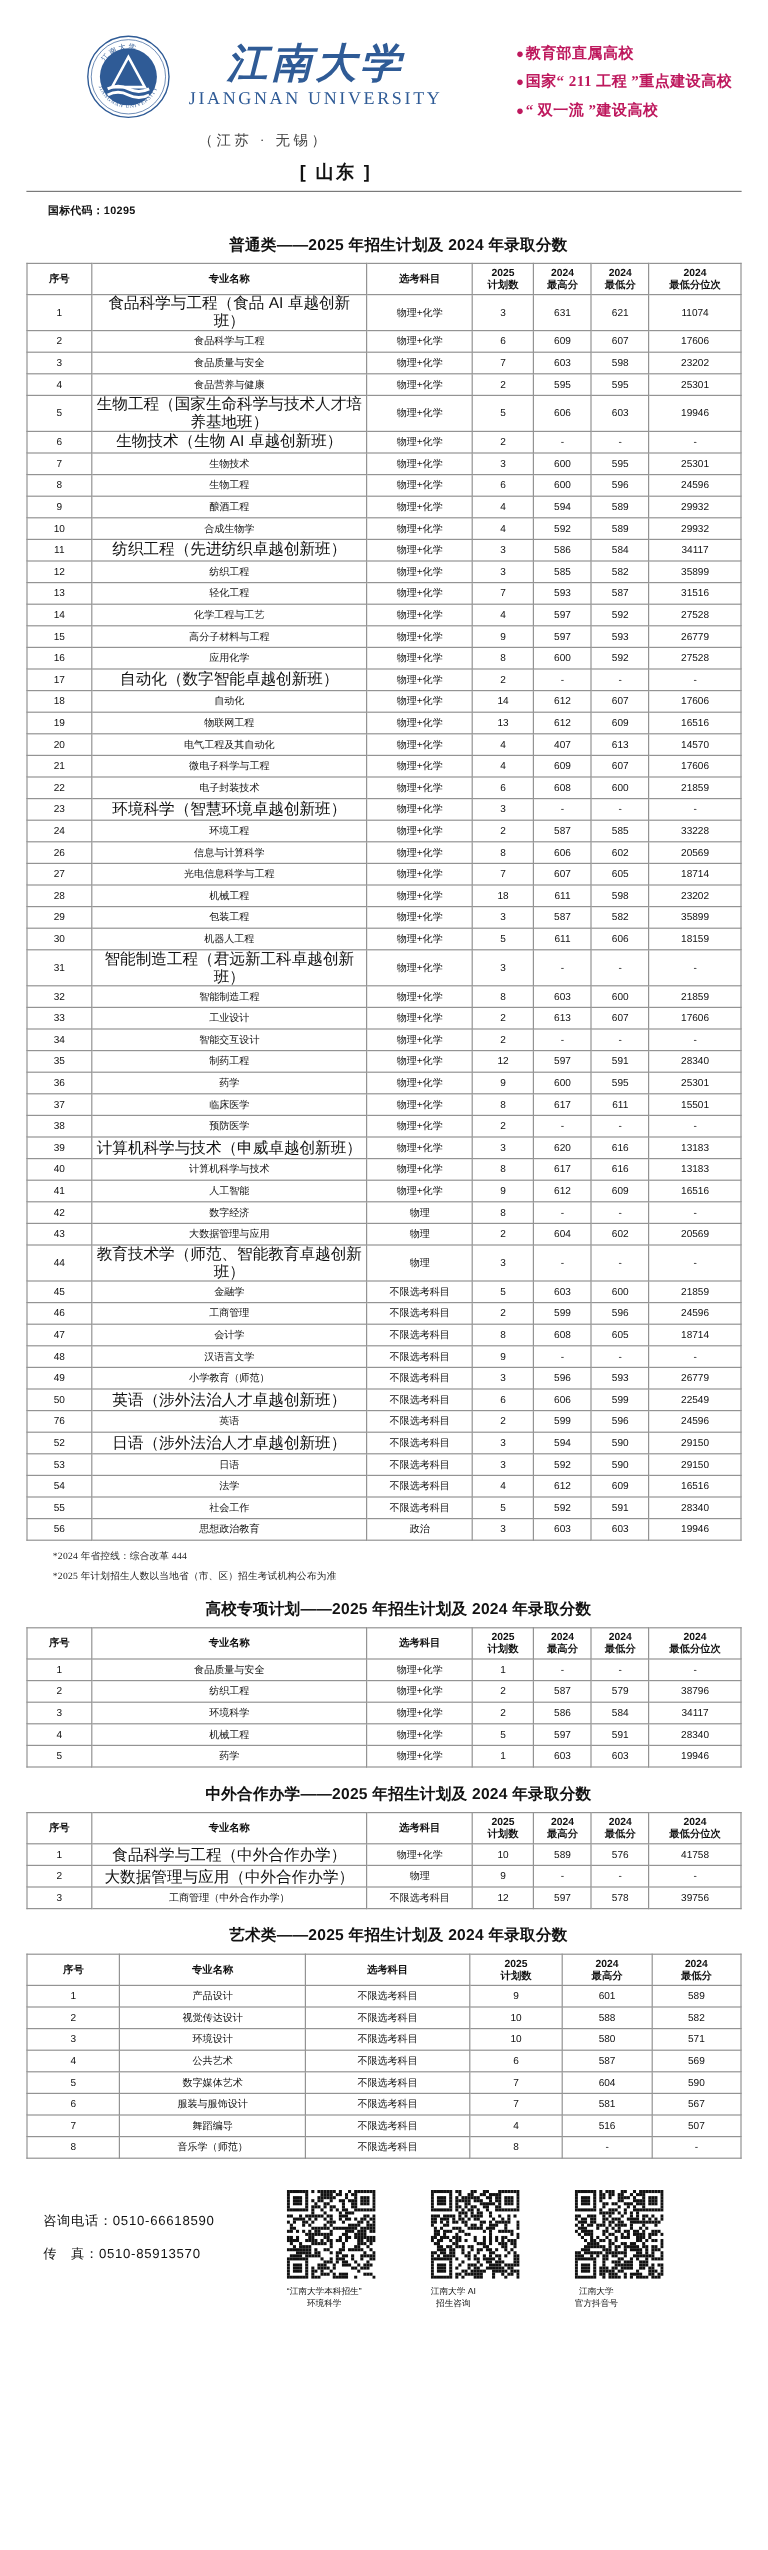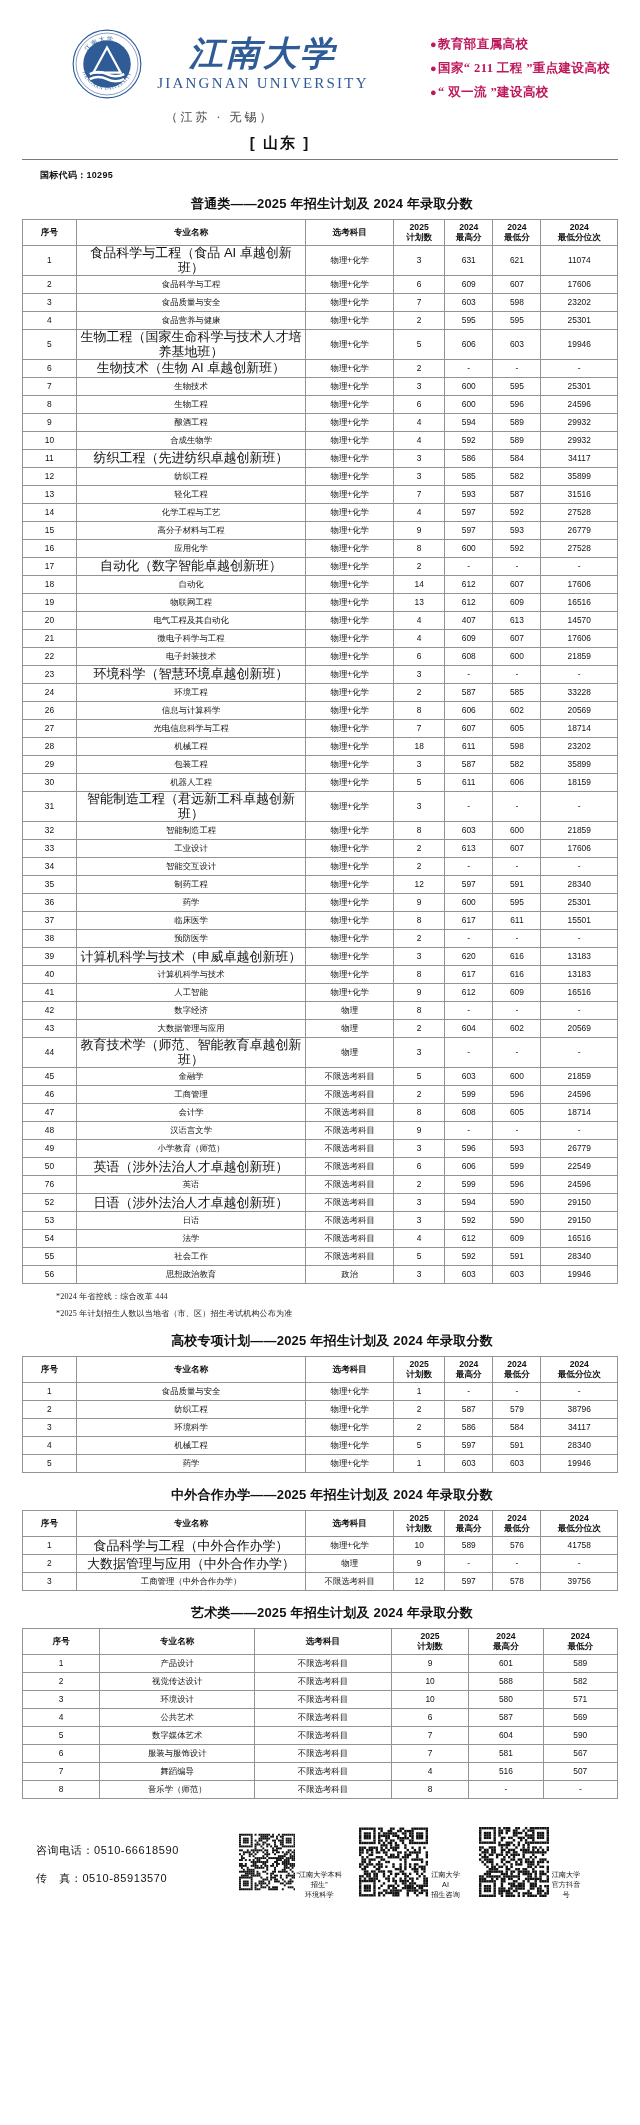--- a/index.html
+++ b/index.html
@@ -129,21 +129,21 @@
   .c-rank  { width: 13.5%; }
 
   
   .a-no    { width: 13%; }
   .a-major { width: 26%; }
   .a-subj  { width: 23%; }
   .a-plan  { width: 13%; }
   .a-high  { width: 12.5%; }
   .a-low   { width: 12.5%; }
 
-  .notes { padding: 7px 0 0 44px; margin-left: 12px; }
+  .notes { padding: 7px 0 0 44px; }
   .note {
     font-family: "Liberation Serif", "DejaVu Serif", serif;
     font-size: 8px;
     color: #222;
     margin-bottom: 6px;
     letter-spacing: 0.2px;
   }
 
   
   .footer {
@@ -156,21 +156,21 @@
     width: 225px;
     padding: 22px 0 0 22px;
   }
   .contact div {
     font-size: 11px;
     letter-spacing: 0.6px;
     margin-bottom: 13px;
     white-space: nowrap;
   }
   .qr-group { display: flex; gap: 16px; padding-top: 4px; }
-  .qr-item { display: flex; flex-direction: row; align-items: flex-end; width: 104px; }
+  .qr-item { display: flex; flex-direction: column; align-items: flex-start; width: 104px; }
   .qr-box { width: 74px; height: 74px; }
   .qr-cap {
     margin-top: 6px;
     font-size: 7.2px;
     text-align: center;
     line-height: 1.35;
     color: #111;
   }
   .qr-cap .ln { display: block; }
 </style>

